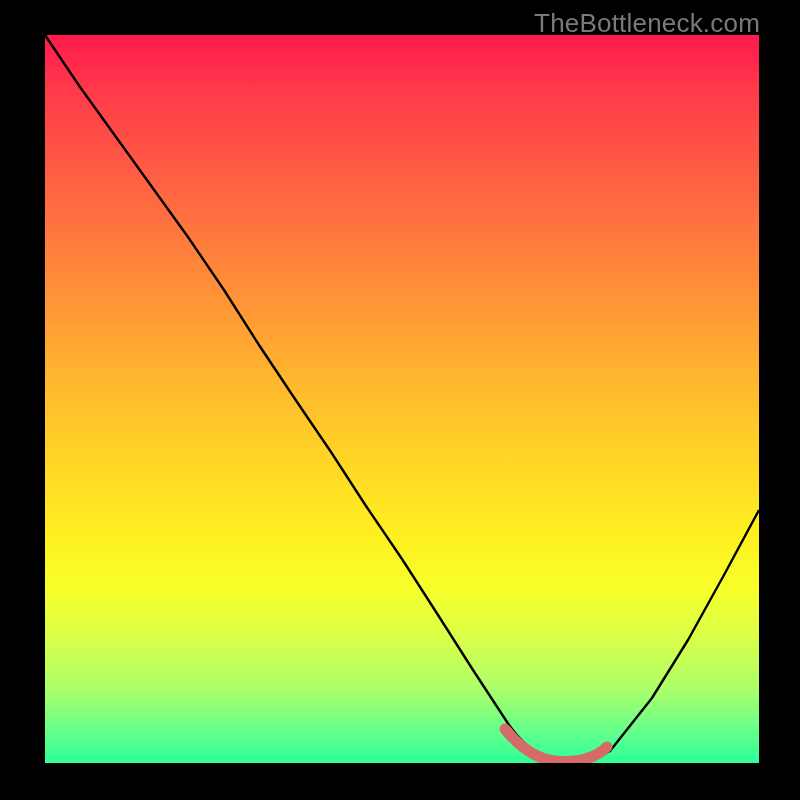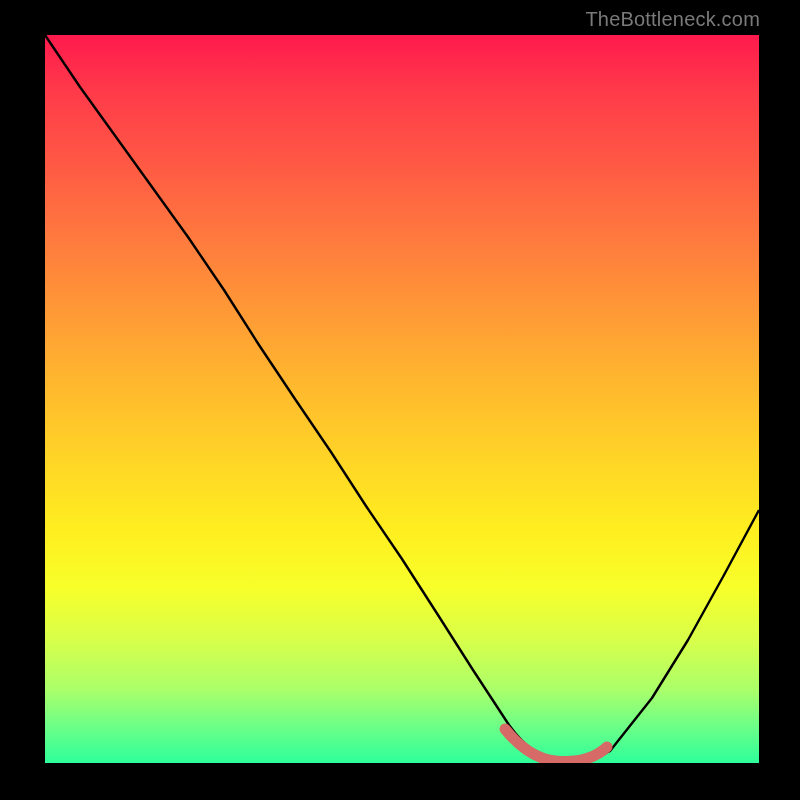--- a/index.html
+++ b/index.html
@@ -41,21 +41,21 @@
       #aaff6a 90%,
       #6cff88 95%,
       #2eff9a 100%
     );
   }
   .watermark {
     position: absolute;
     top: 8px;
     right: 40px;
     color: #7a7a7a;
-    font-size: 20px;
+    font-size: 26px;
     font-weight: 500;
     letter-spacing: 0.2px;
   }
   svg.curve {
     position: absolute;
     left: 0;
     top: 0;
     width: 714px;
     height: 728px;
   }

